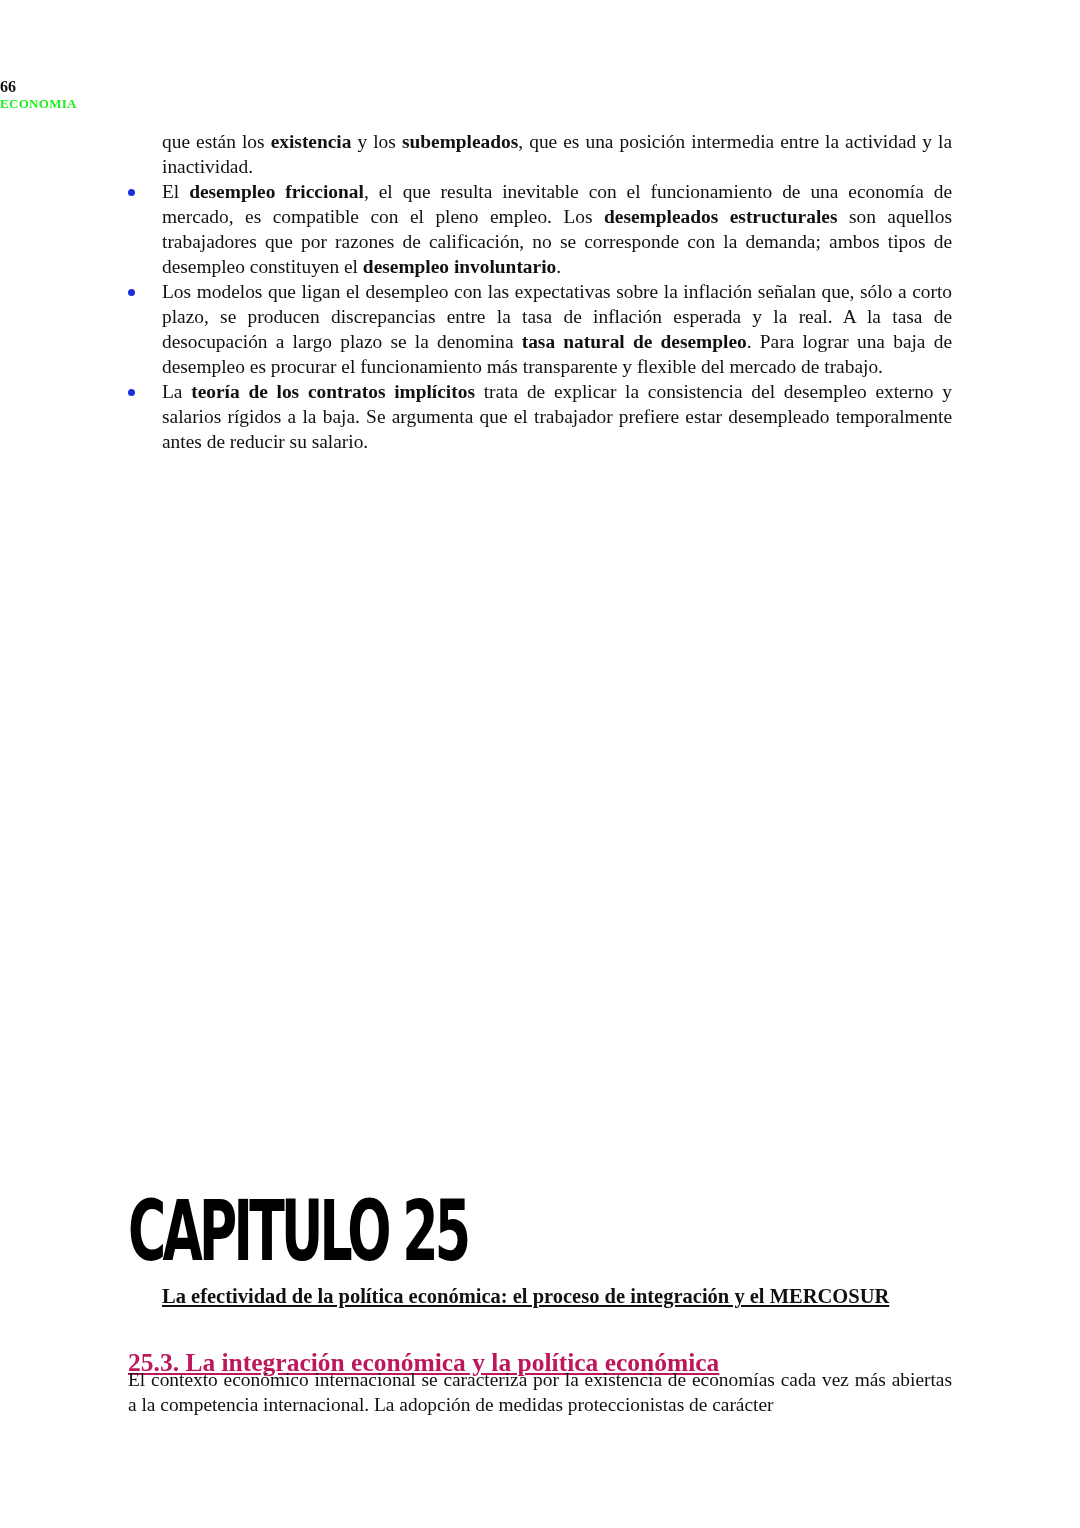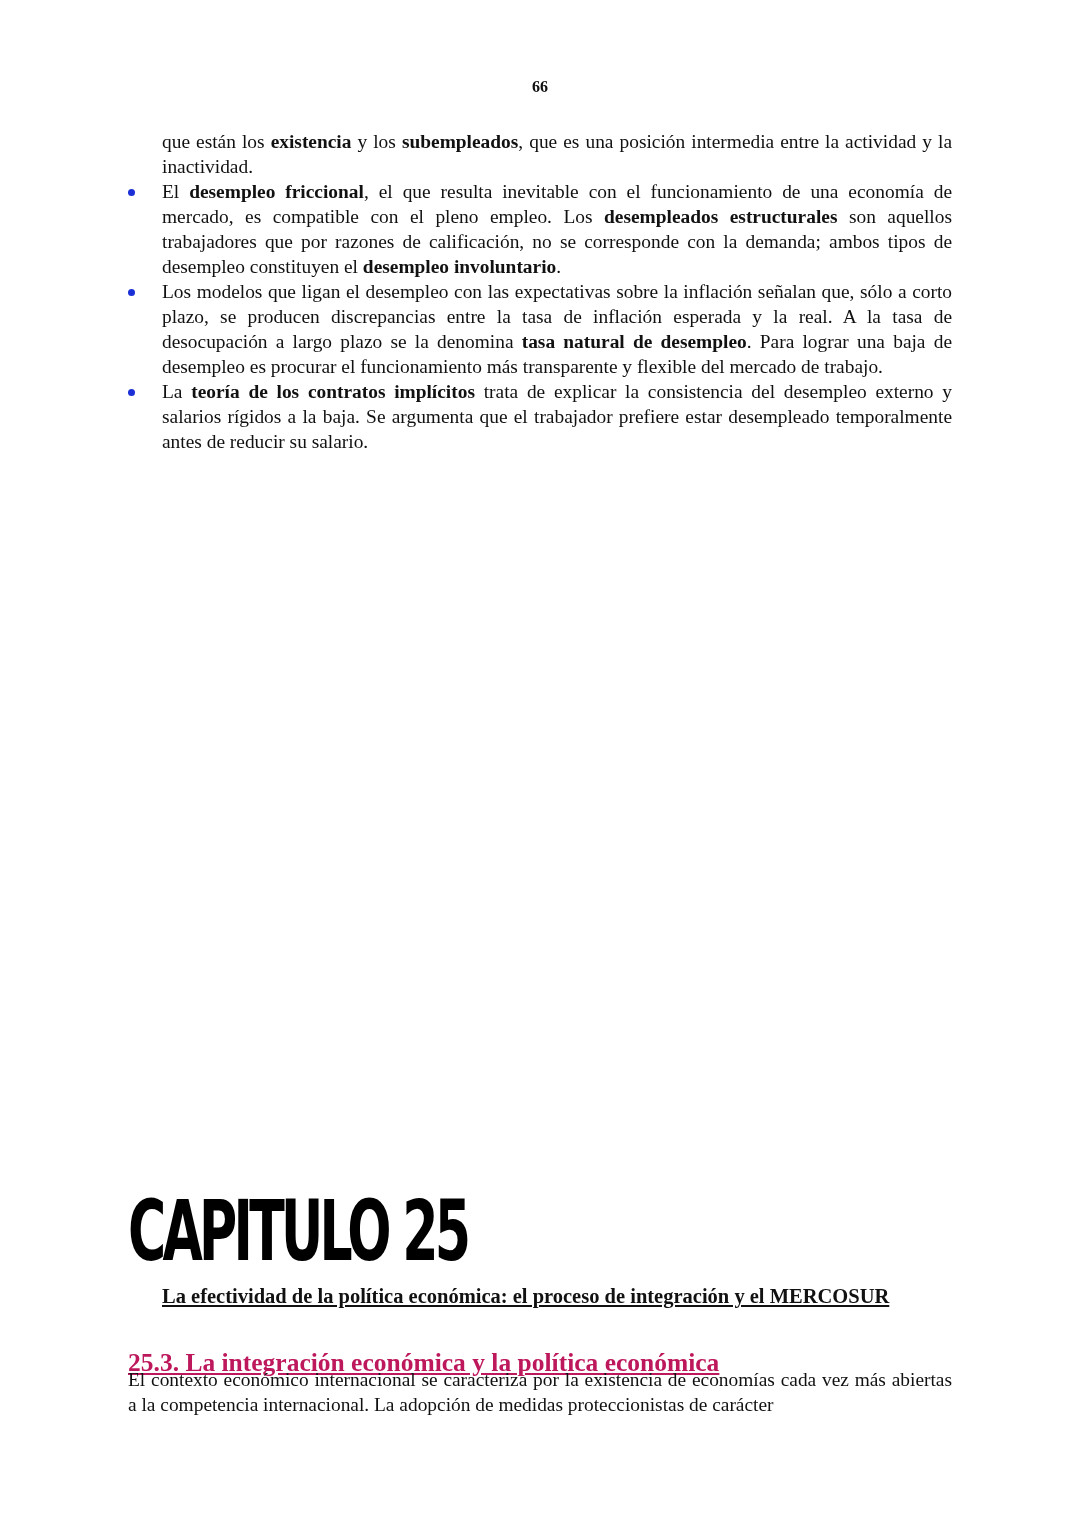--- a/index.html
+++ b/index.html
@@ -1,20 +1,20 @@
 <!DOCTYPE html>
 <html><head>
 <meta charset="utf-8">
 <style>
   html, body { margin: 0; padding: 0; background: #ffffff; }
   body {
     width: 1080px; height: 1528px; position: relative; overflow: hidden;
     font-family: "Liberation Serif", "DejaVu Serif", serif; color: #111;
   }
-  .header { position: absolute; top: 78px; left: 0; width: 1080px; text-align: center; }
+  .header { position: absolute; top: 78px; left: 0; width: 1080px; }
   .page-number { font-weight: bold; font-size: 16px; line-height: 18px; }
   .running-title { font-weight: bold; font-size: 13px; color: #22ee22; line-height: 16px; letter-spacing: 0.3px; }
 
   .content { position: absolute; left: 128px; width: 824px; font-size: 19.4px; line-height: 25px; }
   .indent-para { padding-left: 34px; text-align: justify; }
   ul.bullets { list-style: none; margin: 0; padding: 0; }
   ul.bullets li { position: relative; padding-left: 34px; text-align: justify; }
   .bullet-dot {
     position: absolute; left: 0px; top: 10px; width: 7px; height: 7px;
     border-radius: 50%; background: #1a2fd6;
@@ -35,20 +35,21 @@
     position: absolute; left: 128px; top: 1348px; font-size: 25.5px; font-weight: bold;
     color: #be185d; text-decoration: underline; line-height: 30px;
   }
   .section-body { position: absolute; left: 128px; top: 1367px; width: 824px; font-size: 19.4px; line-height: 25px; text-align: justify; }
 </style>
 </head>
 <body>
 
 <div class="header">
   <div class="page-number">66</div>
+  <div class="running-title">ECONOMIA</div>
 </div>
 
 <div class="content" style="top:129px;">
   <div class="indent-para">
     <span>que están los </span><b>existencia</b><span> y los </span><b>subempleados</b><span>, que es una posición intermedia entre la actividad y la inactividad.</span>
   </div>
   <ul class="bullets">
     <li>
       <span class="bullet-dot"></span>
       <span>El </span><b>desempleo friccional</b><span>, el que resulta inevitable con el funcionamiento de una economía de mercado, es compatible con el pleno empleo. Los </span><b>desempleados estructurales</b><span> son aquellos trabajadores que por razones de calificación, no se corresponde con la demanda; ambos tipos de desempleo constituyen el </span><b>desempleo involuntario</b><span>.</span>

